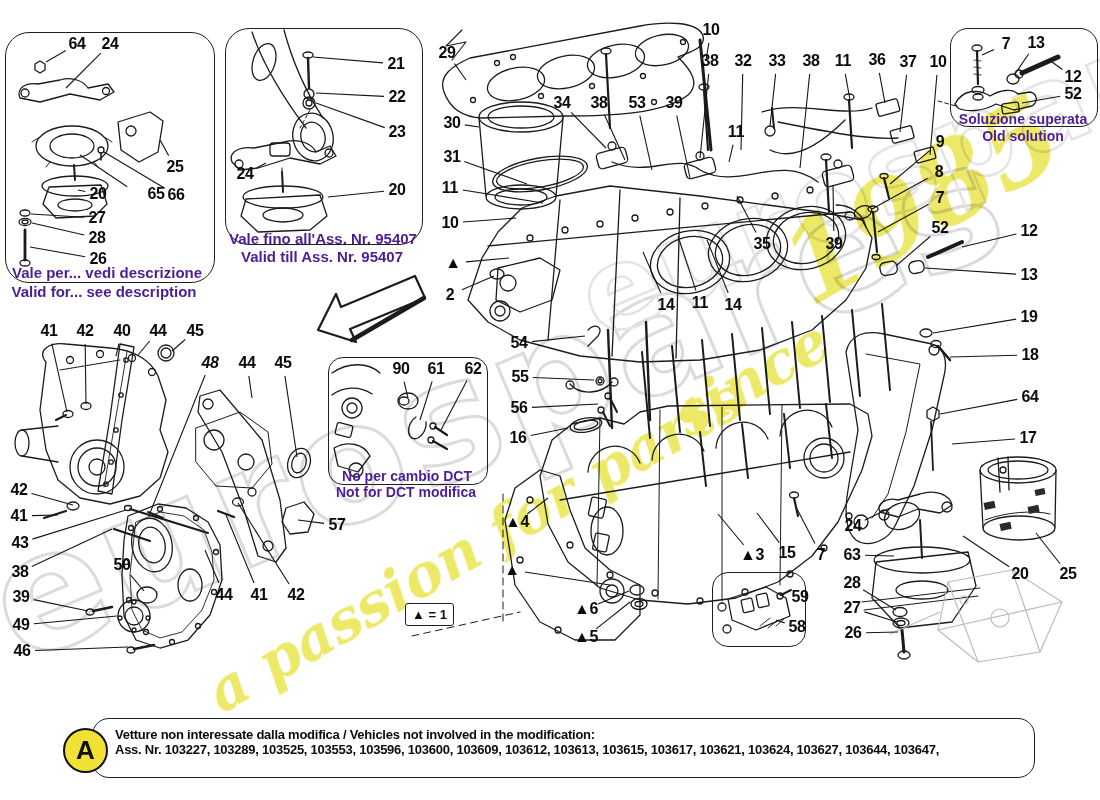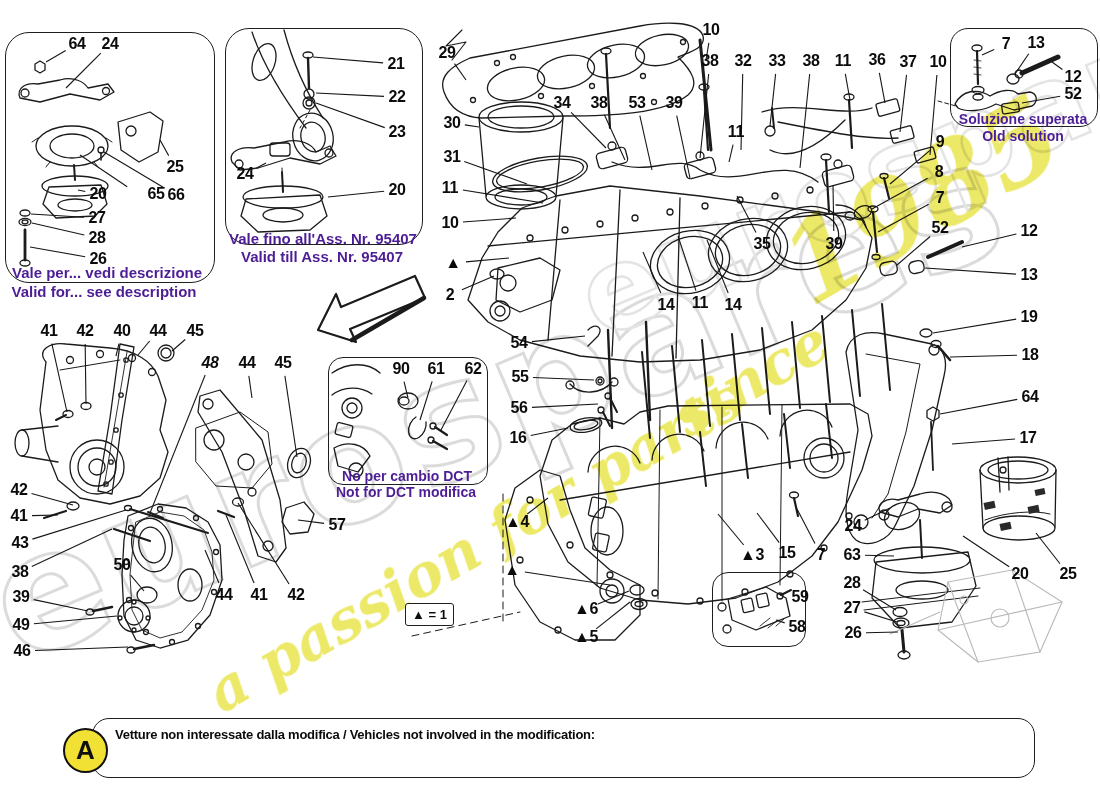--- a/index.html
+++ b/index.html
@@ -579,14 +579,15 @@
       <span class="callout" style="left: 852px; top: 583px;">28</span>
       <span class="callout" style="left: 852px; top: 608px;">27</span>
       <span class="callout" style="left: 853px; top: 633px;">26</span>
       <span class="callout" style="left: 1020px; top: 574px;">20</span>
       <span class="callout" style="left: 1068px; top: 574px;">25</span>
     </div>
 
   <div id="noteBox"></div>
   <div id="badge">A</div>
   <div class="noteline" style="left:115px;top:727px">Vetture non interessate dalla modifica / Vehicles not involved in the modification:</div>
+  <div class="noteline" style="left:115px;top:742px">Ass. Nr. 103227, 103289, 103525, 103553, 103596, 103600, 103609, 103612, 103613, 103615, 103617, 103621, 103624, 103627, 103644, 103647,</div>
 
 </div>
 
 </body></html>

